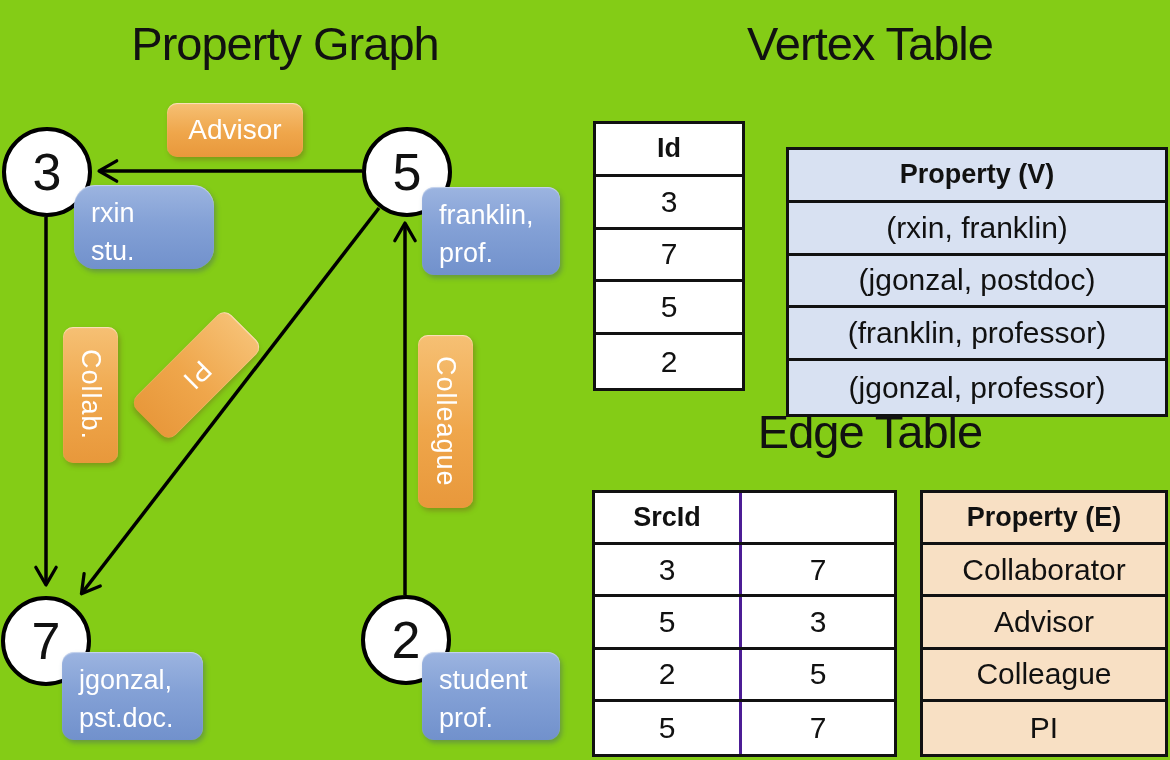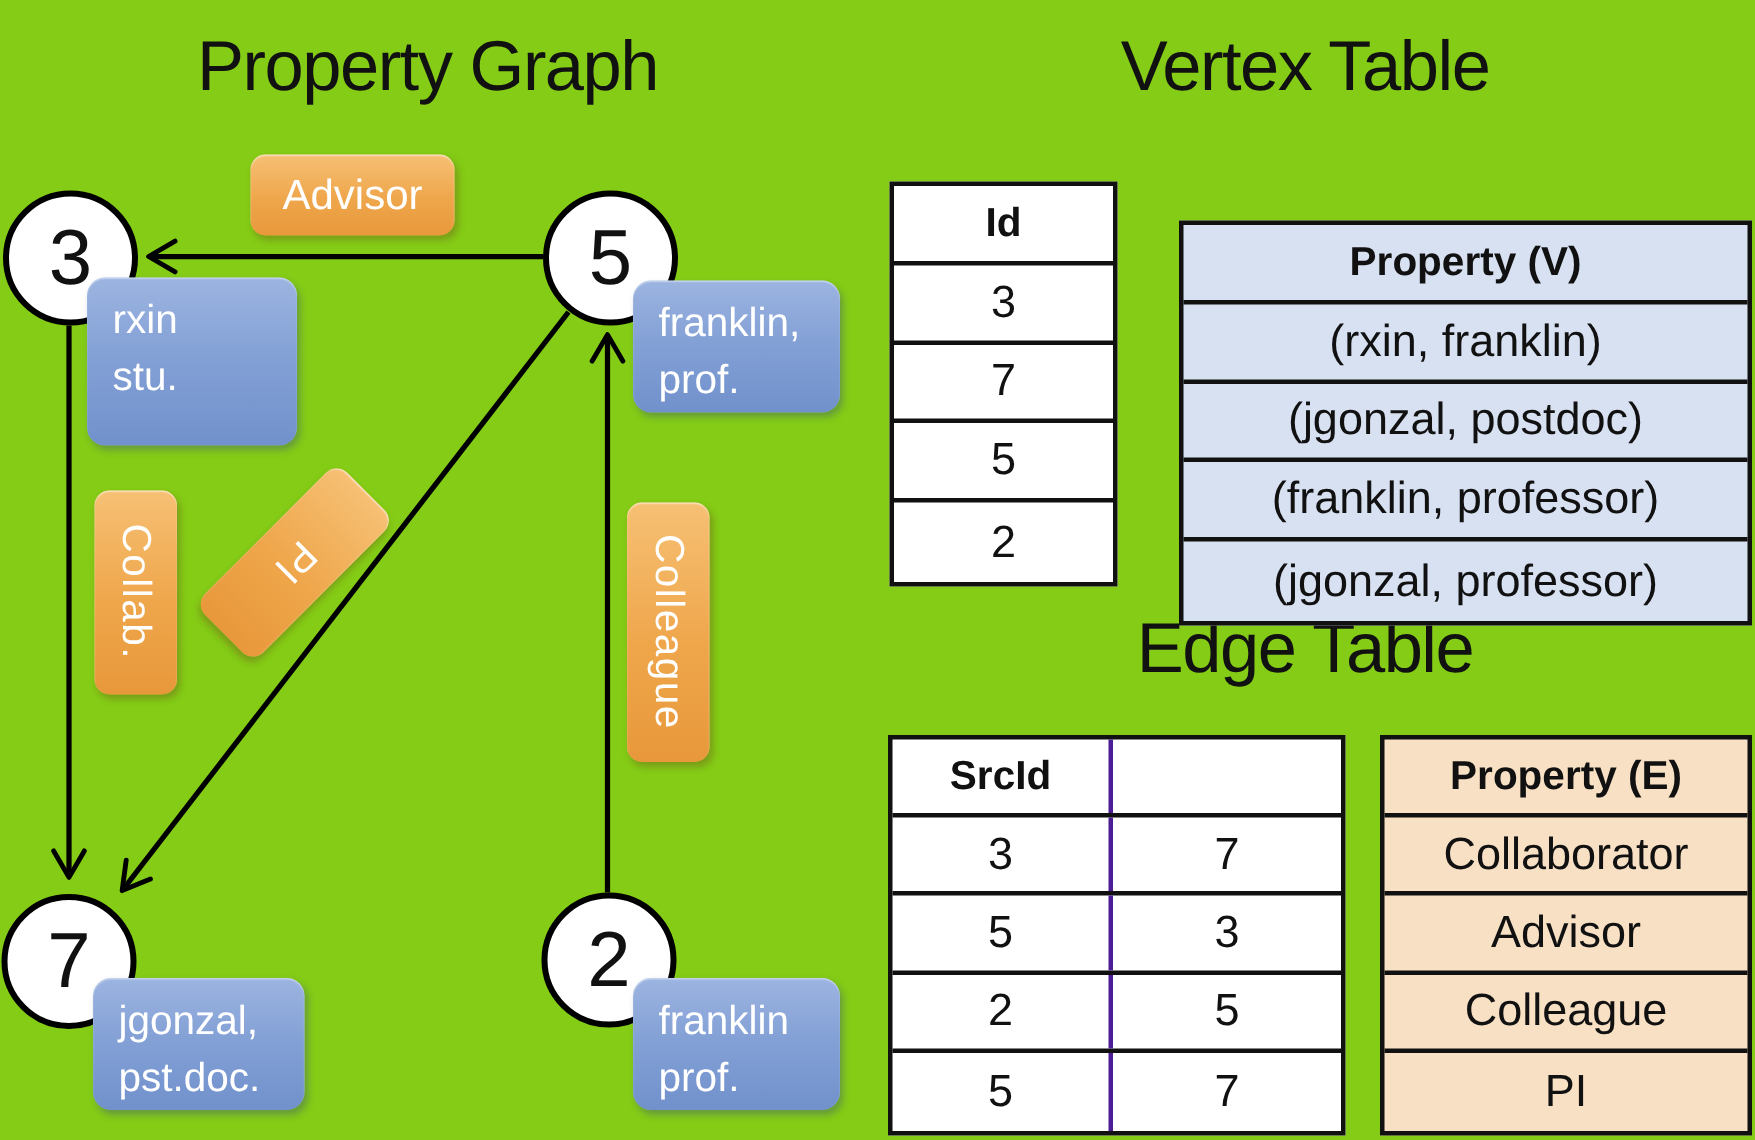--- a/index.html
+++ b/index.html
@@ -86,34 +86,34 @@
   <div class="obox" style="left:63px;top:327px;width:55px;height:136px;">
     <span class="vtext">Collab.</span>
   </div>
   <div class="obox" style="left:169px;top:308px;width:55px;height:134px;transform:rotate(45deg);">
     <span class="vtext">PI</span>
   </div>
   <div class="obox" style="left:418px;top:335px;width:55px;height:173px;">
     <span class="vtext">Colleague</span>
   </div>
 
-  <div class="bbox" style="left:58px;top:185px;width:140px;height:112px;">
+  <div class="bbox" style="left:74px;top:185px;width:140px;height:84px;border-radius:21px;">
     <div>rxin</div>
     <div>stu.</div>
   </div>
   <div class="bbox" style="left:422px;top:187px;width:138px;height:88px;">
     <div>franklin,</div>
     <div>prof.</div>
   </div>
   <div class="bbox" style="left:62px;top:652px;width:141px;height:88px;">
     <div>jgonzal,</div>
     <div>pst.doc.</div>
   </div>
   <div class="bbox" style="left:422px;top:652px;width:138px;height:88px;">
-    <div>franklin</div>
+    <div>student</div>
     <div>prof.</div>
   </div>
 
   <div class="ttable" style="left:593px;top:121px;width:152px;height:270px;">
     <div class="trow">
         <div class="tc hdr">Id</div>
       </div>
     <div class="trow">
         <div class="tc">3</div>
       </div>

